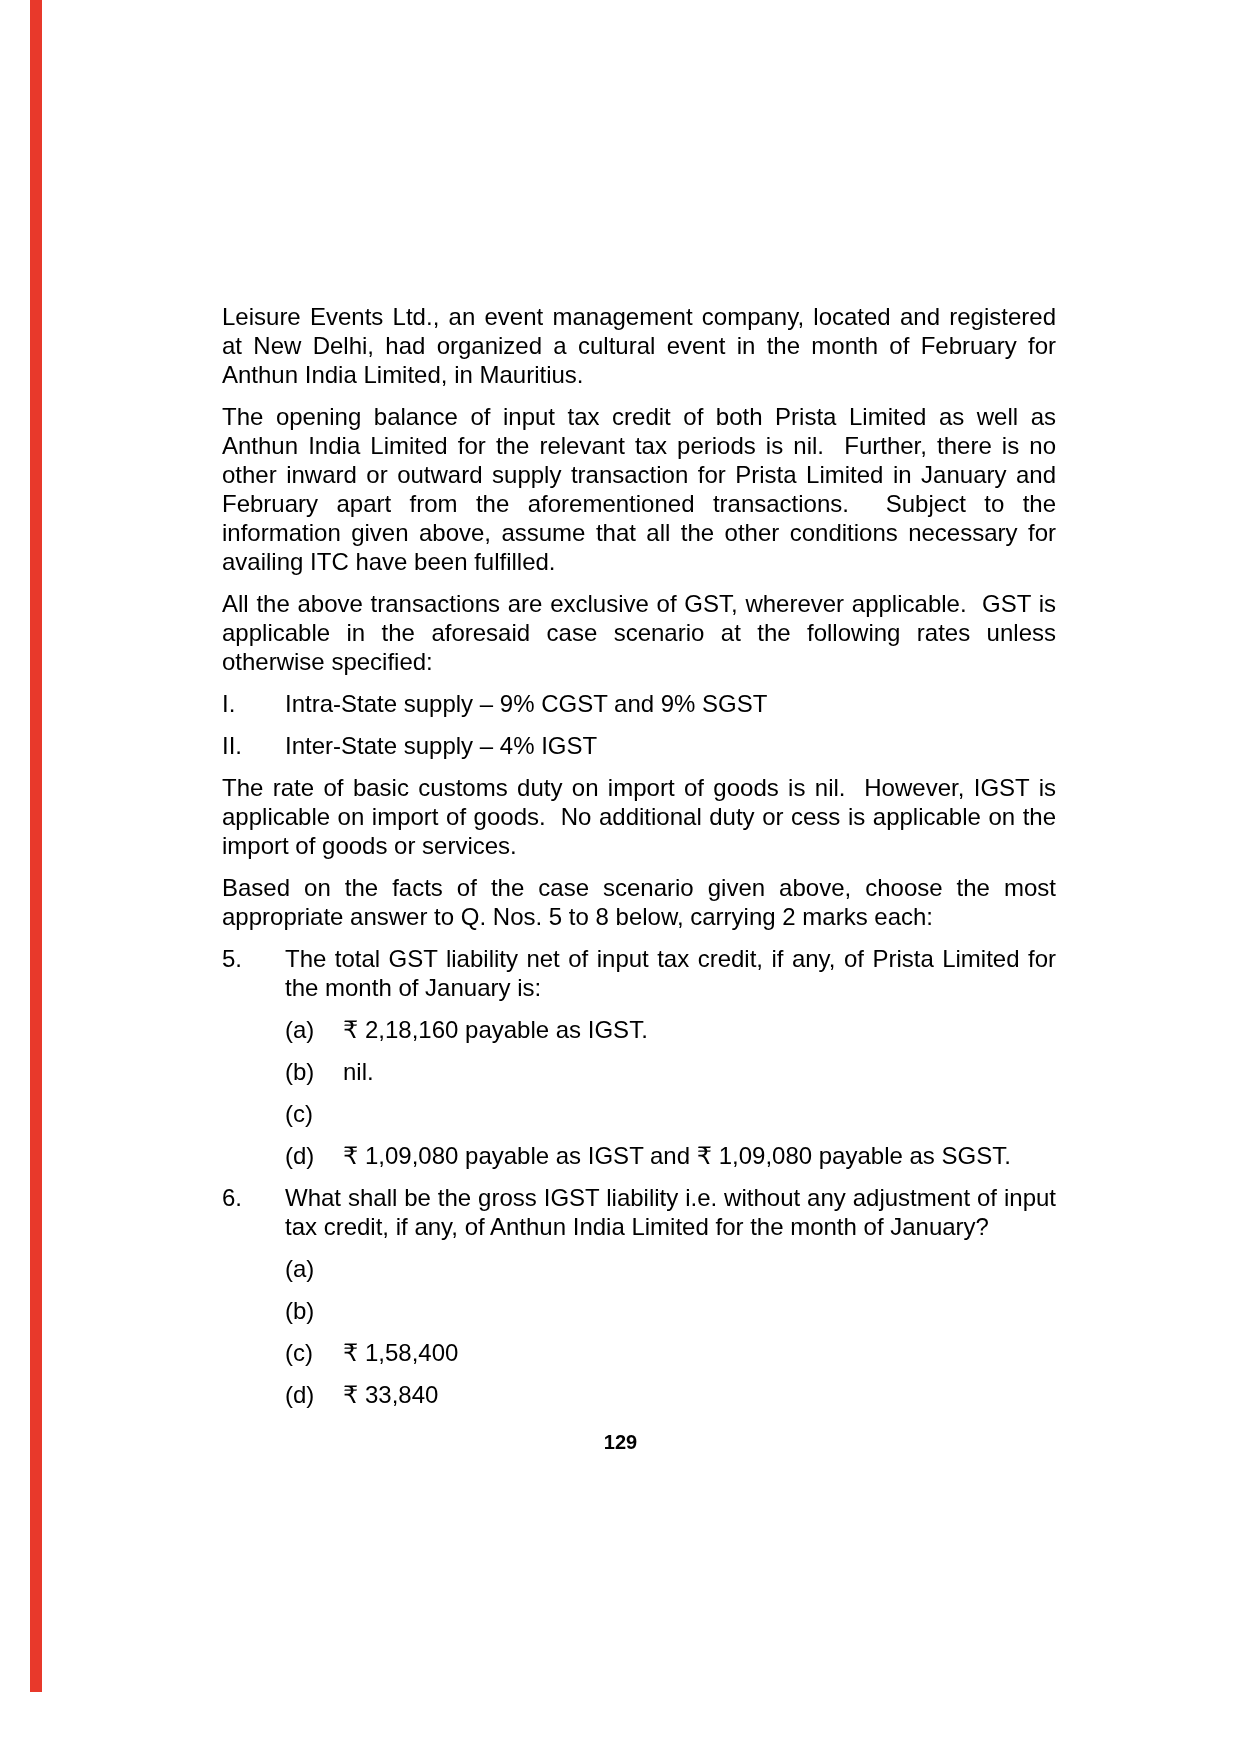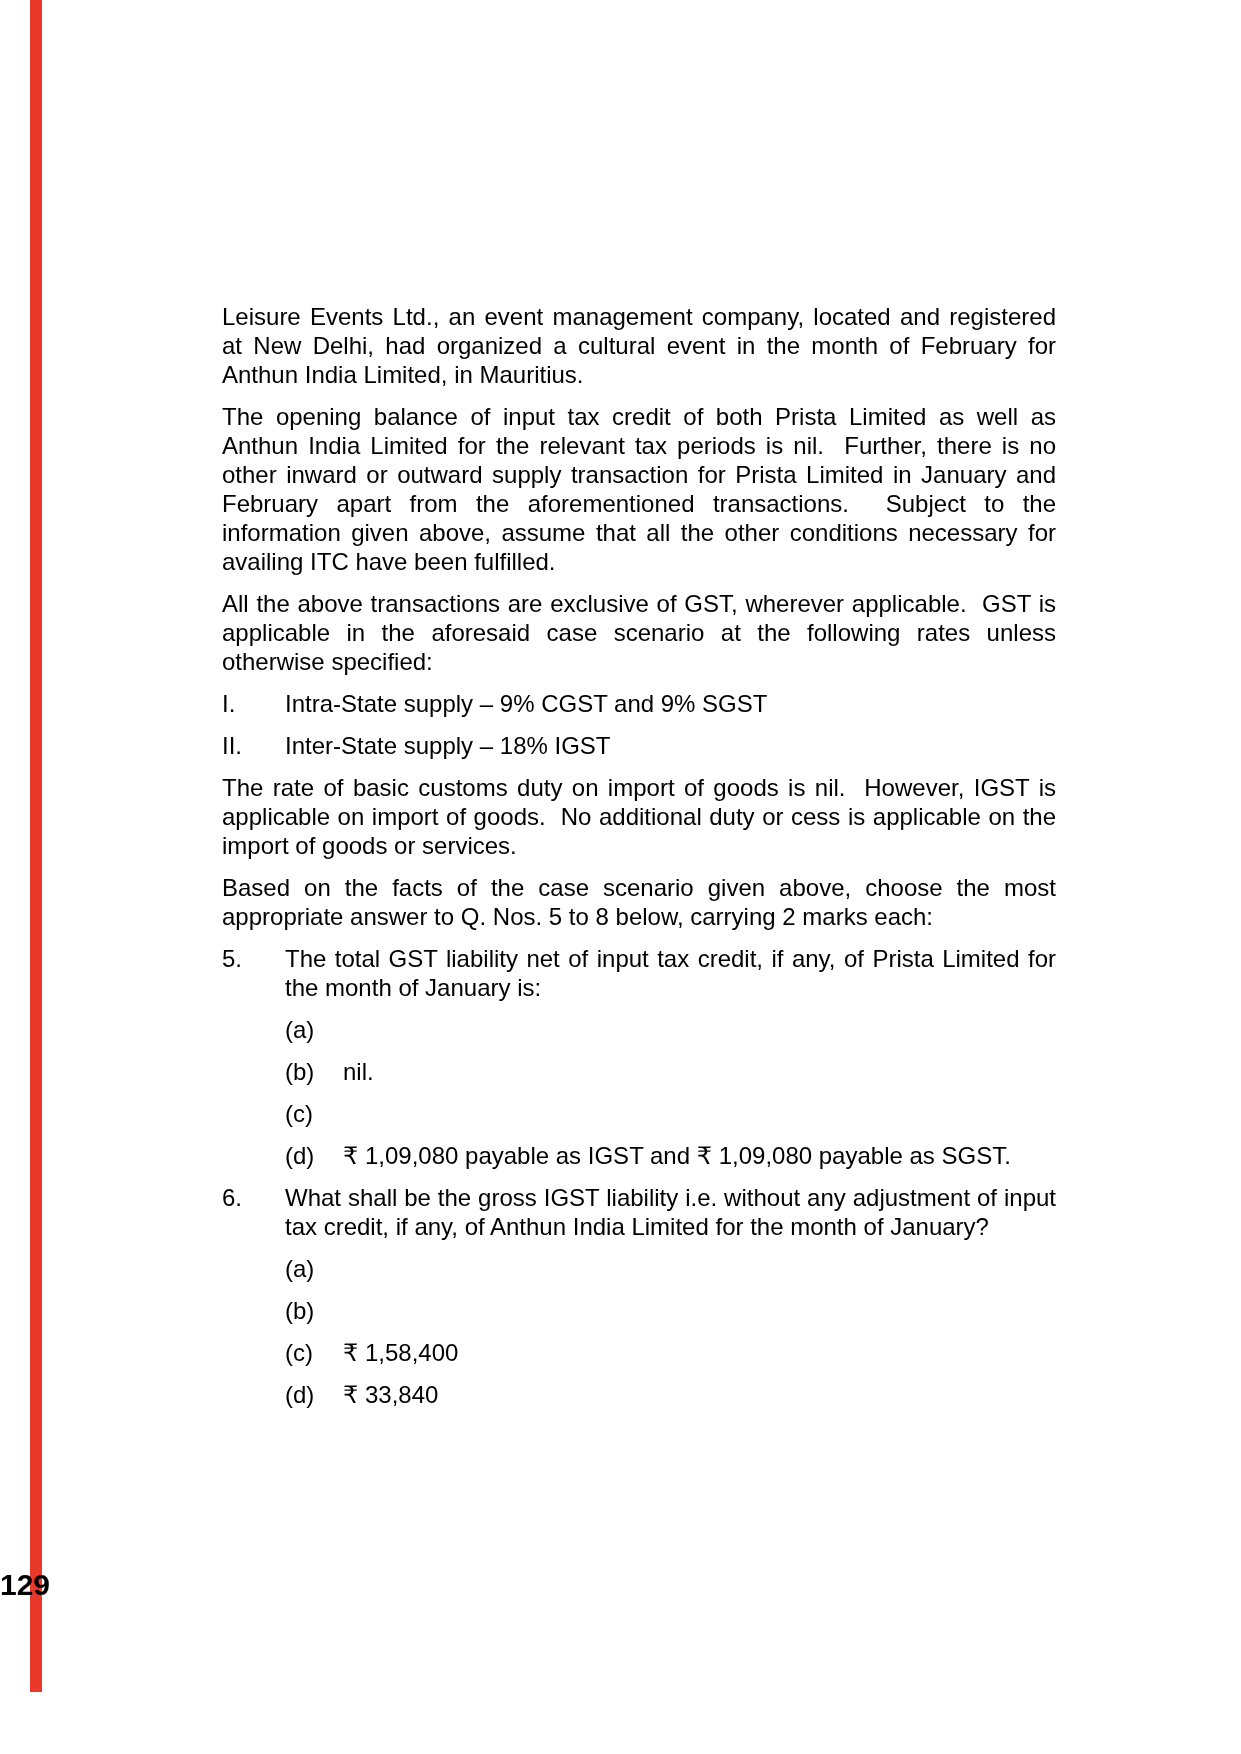--- a/index.html
+++ b/index.html
@@ -41,25 +41,26 @@
   .li .marker { flex: 0 0 63px; white-space: pre; }
   .li.level2 { padding-left: 63px; }
   .li.level2 .marker { flex: 0 0 58px; }
   .li .li-text {
     flex: 1 1 auto;
     text-align: justify;
     white-space: pre-wrap;
   }
   .pageno {
     position: absolute;
-    top: 1570px;
+    top: 1428px;
     left: 0;
     width: 100%;
+    text-align: center;
     font-weight: bold;
-    font-size: 30px;
+    font-size: 20px;
     line-height: 29px;
   }
 </style>
 </head>
 <body>
 
 <div class="page">
 
   <div class="revision-bar" style="background: rgb(232, 57, 43);"></div>
 
@@ -71,34 +72,35 @@
 
     <p class="para">All the above transactions are exclusive of GST, wherever applicable.  GST is applicable in the aforesaid case scenario at the following rates unless otherwise specified:</p>
 
     <div class="li level1">
       <span class="marker">I.</span>
       <span class="li-text">Intra-State supply – 9% CGST and 9% SGST</span>
     </div>
 
     <div class="li level1">
       <span class="marker">II.</span>
-      <span class="li-text">Inter-State supply – 18% IGST</span>
+      <span class="li-text">Inter-State supply – 4% IGST</span>
     </div>
 
     <p class="para">The rate of basic customs duty on import of goods is nil.  However, IGST is applicable on import of goods.  No additional duty or cess is applicable on the import of goods or services.</p>
 
     <p class="para bold">Based on the facts of the case scenario given above, choose the most appropriate answer to Q. Nos. 5 to 8 below, carrying 2 marks each:</p>
 
     <div class="li level1">
       <span class="marker">5.</span>
       <span class="li-text">The total GST liability net of input tax credit, if any, of Prista Limited for the month of January is:</span>
     </div>
 
     <div class="li level2">
       <span class="marker">(a)</span>
+      <span class="li-text">₹ 2,18,160 payable as IGST.</span>
     </div>
     <div class="li level2">
       <span class="marker">(b)</span>
       <span class="li-text">nil.</span>
     </div>
     <div class="li level2">
       <span class="marker">(c)</span>
     </div>
     <div class="li level2">
       <span class="marker">(d)</span>

